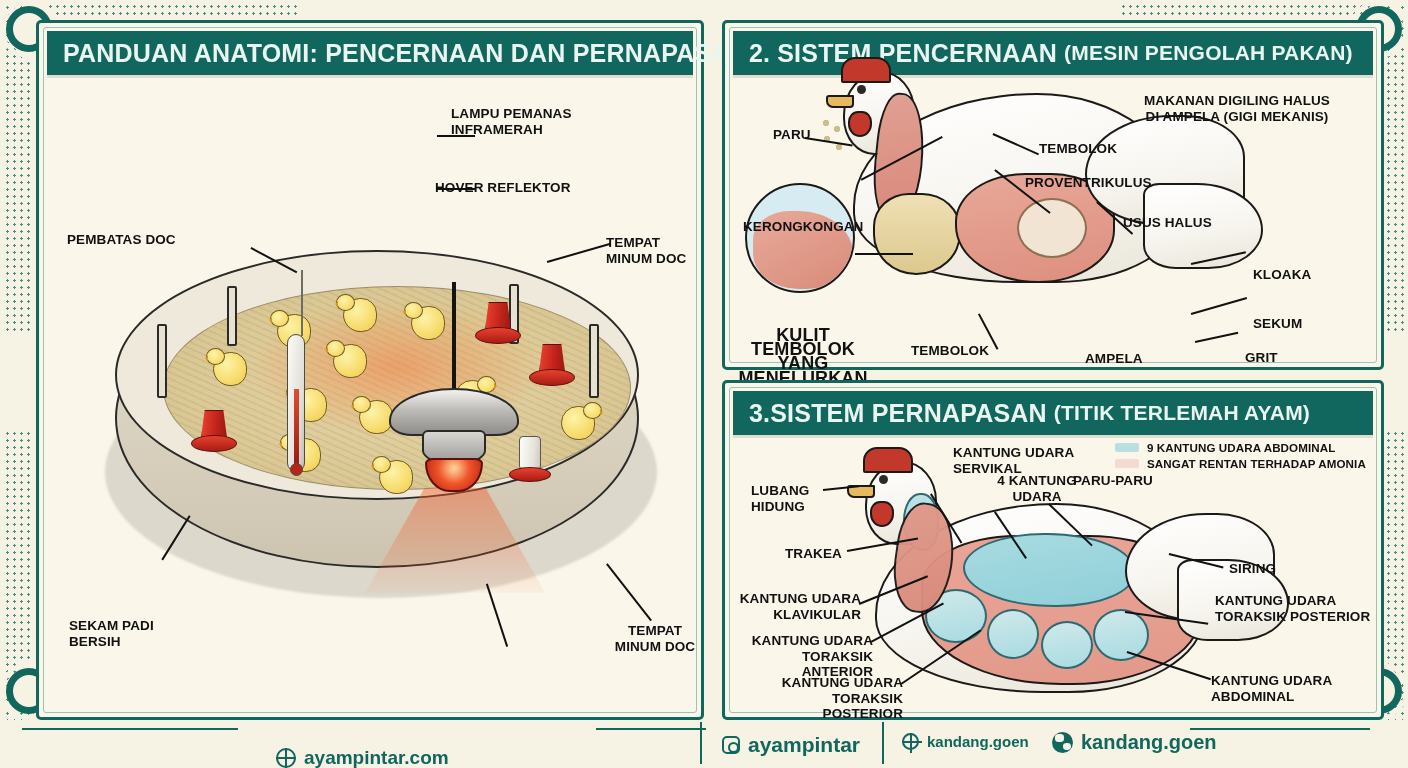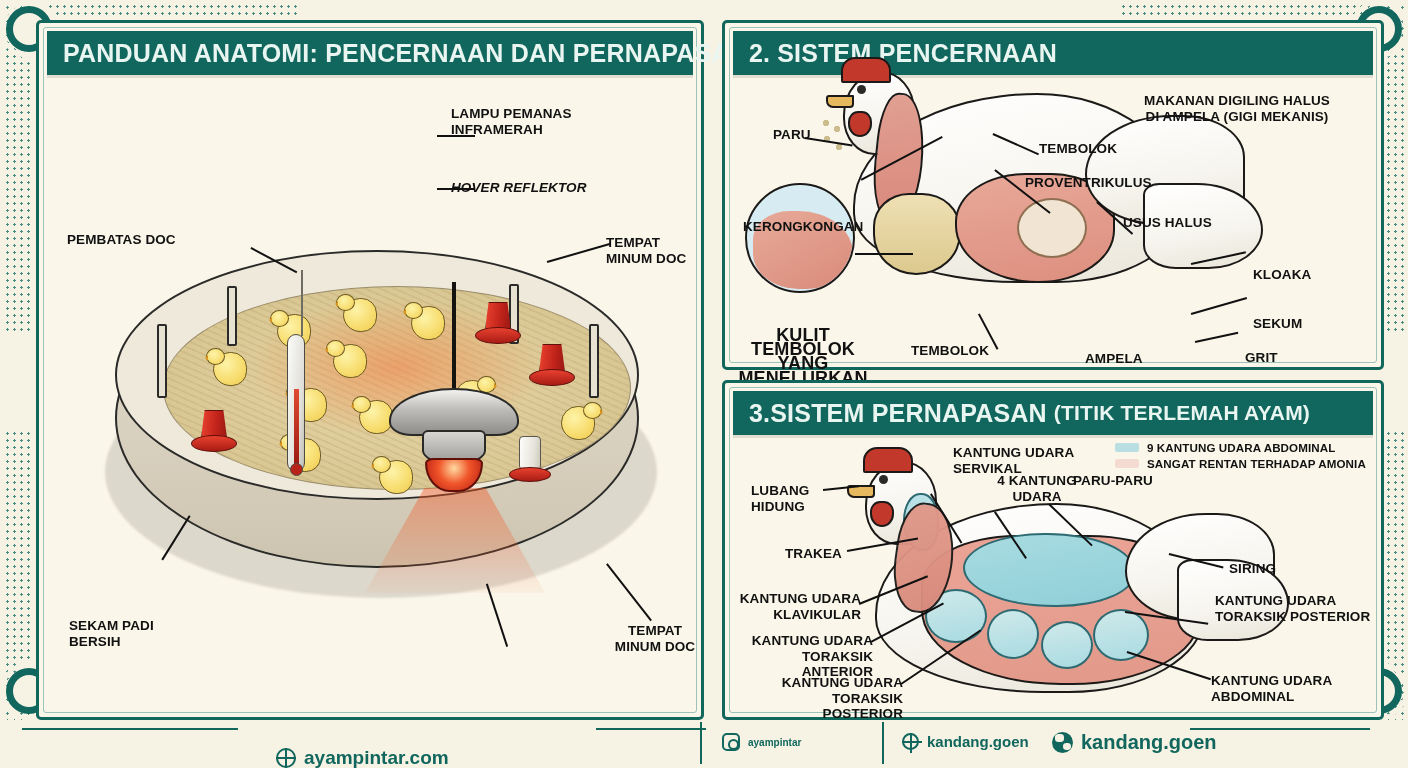--- a/index.html
+++ b/index.html
@@ -286,34 +286,35 @@
     <div class="leader" style="left:398px;top:112px;width:38px;"></div>
     <div class="leader" style="left:398px;top:165px;width:38px;"></div>
     <div class="leader" style="left:508px;top:238px;width:66px;transform:rotate(-16deg);"></div>
     <div class="leader" style="left:123px;top:536px;width:52px;transform:rotate(-58deg);"></div>
     <div class="leader" style="left:448px;top:560px;width:66px;transform:rotate(72deg);"></div>
     <div class="leader" style="left:568px;top:540px;width:72px;transform:rotate(52deg);"></div>
 
     <div class="lbl" style="left:28px;top:209px;">PEMBATAS DOC</div>
     <div class="lbl" style="left:412px;top:83px;">LAMPU PEMANAS
 INFRAMERAH</div>
-    <div class="lbl" style="left:412px;top:157px;font-style:italic;">HOVER REFLEKTOR</div>
+    <div class="lbl" style="left:396px;top:157px;">HOVER REFLEKTOR</div>
     <div class="lbl" style="left:567px;top:212px;">TEMPAT
 MINUM DOC</div>
     <div class="lbl" style="left:30px;top:595px;">SEKAM PADI
 BERSIH</div>
     <div class="lbl c" style="left:558px;top:600px;width:116px;">TEMPAT
 MINUM DOC</div>
   </div>
 
   <div class="panel" id="panel-dig">
     <div class="panel-inner-line"></div>
     <div class="panel-title">
       <span>2.</span>
       <span style="margin-left:7px;">SISTEM PENCERNAAN</span>
+      <span class="sub">(MESIN PENGOLAH PAKAN)</span>
     </div>
 
     <div class="hen" style="left:128px;top:70px;width:330px;height:190px;border-radius:58% 46% 40% 52% / 62% 60% 40% 38%;"></div>
     <div class="hen" style="left:118px;top:48px;width:72px;height:84px;border-radius:58% 52% 40% 48%;"></div>
     <div style="position:absolute;left:116px;top:34px;width:50px;height:26px;background:#c2392c;border:2.2px solid #1c1a18;border-radius:14px 14px 2px 2px;"></div>
     <div style="position:absolute;left:101px;top:72px;width:28px;height:13px;background:#e6b95e;border:2px solid #1c1a18;border-radius:3px 1px 4px 7px;"></div>
     <div style="position:absolute;left:123px;top:88px;width:24px;height:26px;background:#c2392c;border:2px solid #1c1a18;border-radius:50% 50% 60% 60%;"></div>
     <div style="position:absolute;left:132px;top:62px;width:9px;height:9px;background:#2b2a28;border-radius:50%;"></div>
 
     <div style="position:absolute;left:150px;top:70px;width:48px;height:130px;background:linear-gradient(170deg,#e0a092,#d9887b);border:2px solid #1c1a18;border-radius:40% 60% 50% 50%;transform:rotate(6deg);"></div>
@@ -436,21 +437,21 @@
     <div class="footer-line" style="left:1190px;width:180px;"></div>
     <div class="divider" style="left:700px;top:2px;height:42px;"></div>
     <div class="divider" style="left:882px;top:2px;height:42px;"></div>
 
     <div class="footer-item" style="left:276px;margin-top:16px;">
       <span class="globe-ico"></span>
       <span class="txt" style="font-size:19px;">ayampintar.com</span>
     </div>
     <div class="footer-item" style="left:722px;top:13px;">
       <span class="ig-ico"></span>
-      <span class="txt" style="font-size:10px;">ayampintar</span>
+      <span class="txt" style="font-size:21px;">ayampintar</span>
     </div>
     <div class="footer-item" style="left:902px;top:13px;">
       <span class="globe-ico" style="width:17px;height:17px;"></span>
       <span class="txt" style="font-size:15px;">kandang.goen</span>
     </div>
     <div class="footer-item" style="left:1052px;">
       <span class="world-ico"></span>
       <span class="txt" style="font-size:20px;">kandang.goen</span>
     </div>
   </div>

